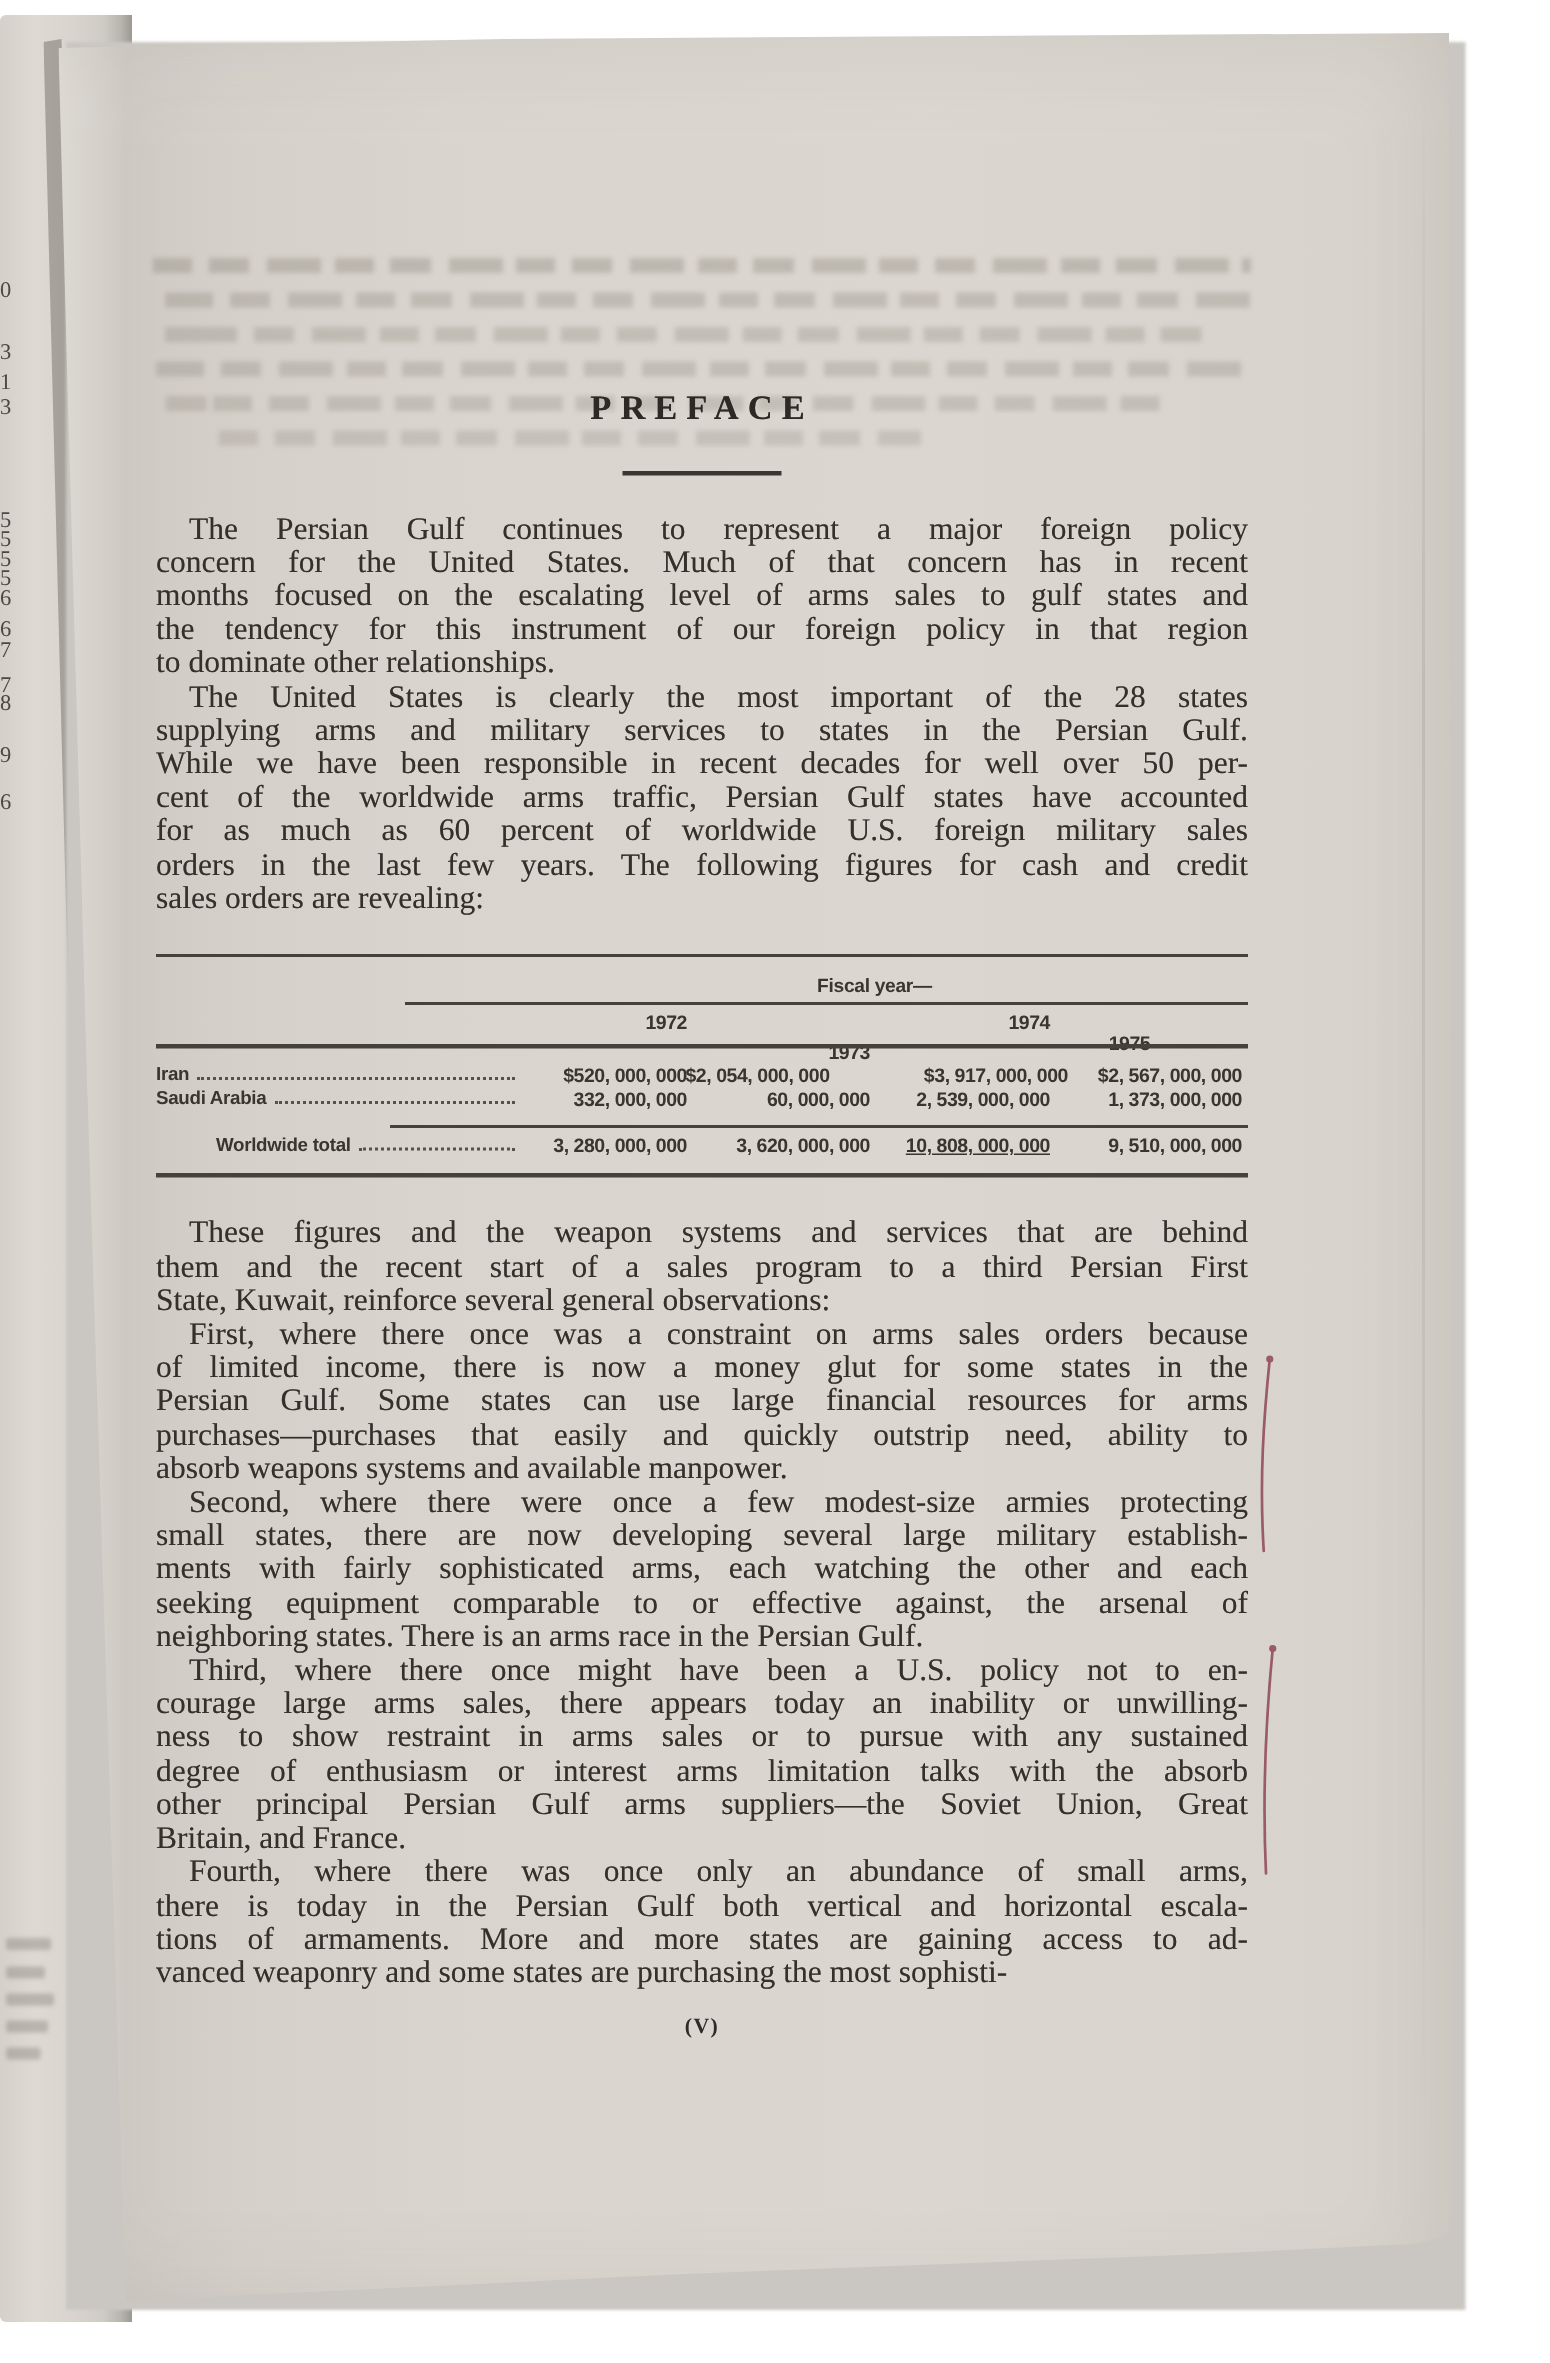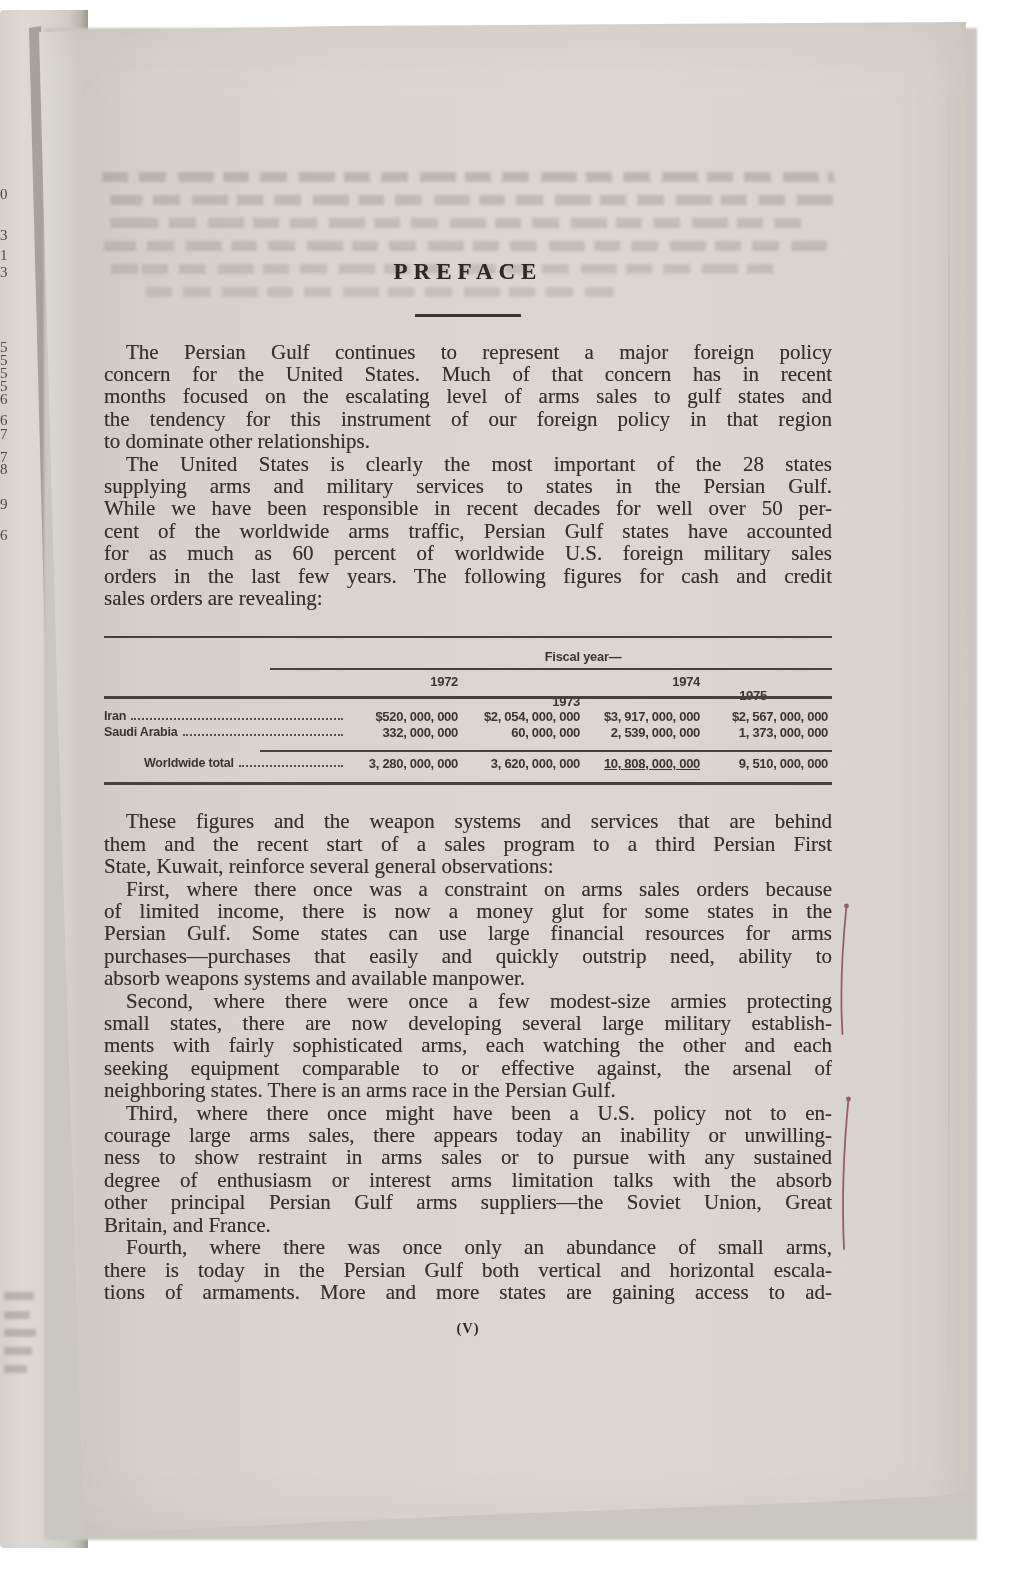--- a/index.html
+++ b/index.html
@@ -177,22 +177,22 @@
             <span class="t-year" style="top: 38px; right: 132px;">1974</span>
             <span class="t-year" style="top: 52px; right: 4px; text-align: center;">1975</span>
           </div>
         <div class="rule r-mid"></div>
         <div id="tRows">
             <div class="lblwrap" style="top: 73px; left: 0px; width: 241px;">
               <span class="lbl">Iran</span>
               <span class="leader"></span>
             </div>
             <span class="t-val" style="top: 73px; right: 374px;">$520, 000, 000</span>
-            <span class="t-val" style="top: 73px; right: 252px;">$2, 054, 000, 000</span>
-            <span class="t-val" style="top: 73px; right: 132px;">$3, 917, 000, 000</span>
+            <span class="t-val" style="top: 73px; right: 252px; text-align: center;">$2, 054, 000, 000</span>
+            <span class="t-val" style="top: 73px; right: 120px;">$3, 917, 000, 000</span>
             <span class="t-val" style="top: 73px; right: 4px;">$2, 567, 000, 000</span>
             <div class="lblwrap" style="top: 89px; left: 0px; width: 241px;">
               <span class="lbl">Saudi Arabia</span>
               <span class="leader"></span>
             </div>
             <span class="t-val" style="top: 89px; right: 374px;">332, 000, 000</span>
             <span class="t-val" style="top: 89px; right: 252px;">60, 000, 000</span>
             <span class="t-val" style="top: 89px; right: 132px;">2, 539, 000, 000</span>
             <span class="t-val" style="top: 89px; right: 4px;">1, 373, 000, 000</span>
             <div class="lblwrap" style="top: 120px; left: 40px; width: 201px;">
@@ -233,20 +233,21 @@
             <div class="line">courage large arms sales, there appears today an inability or unwilling-</div>
             <div class="line">ness to show restraint in arms sales or to pursue with any sustained</div>
             <div class="line">degree of enthusiasm or interest arms limitation talks with the absorb</div>
             <div class="line">other principal Persian Gulf arms suppliers—the Soviet Union, Great</div>
             <div class="line last">Britain, and France.</div>
           </div>
           <div class="para">
             <div class="line first">Fourth, where there was once only an abundance of small arms,</div>
             <div class="line">there is today in the Persian Gulf both vertical and horizontal escala-</div>
             <div class="line">tions of armaments. More and more states are gaining access to ad-</div>
+            <div class="line last">vanced weaponry and some states are purchasing the most sophisti-</div>
           </div>
         </div>
 
       <div class="page-num">(V)</div>
     </div>
 
     <svg class="pen" viewBox="0 0 933 1524">
       <g stroke="#8a3d4e" fill="none" stroke-linecap="round" opacity="0.8">
         <circle cx="810.5" cy="886" r="2.4" fill="#8a3d4e" stroke="none"></circle>
         <path d="M810.5 886 C806.5 925, 803.5 966, 806.5 1014" stroke-width="1.8"></path>

